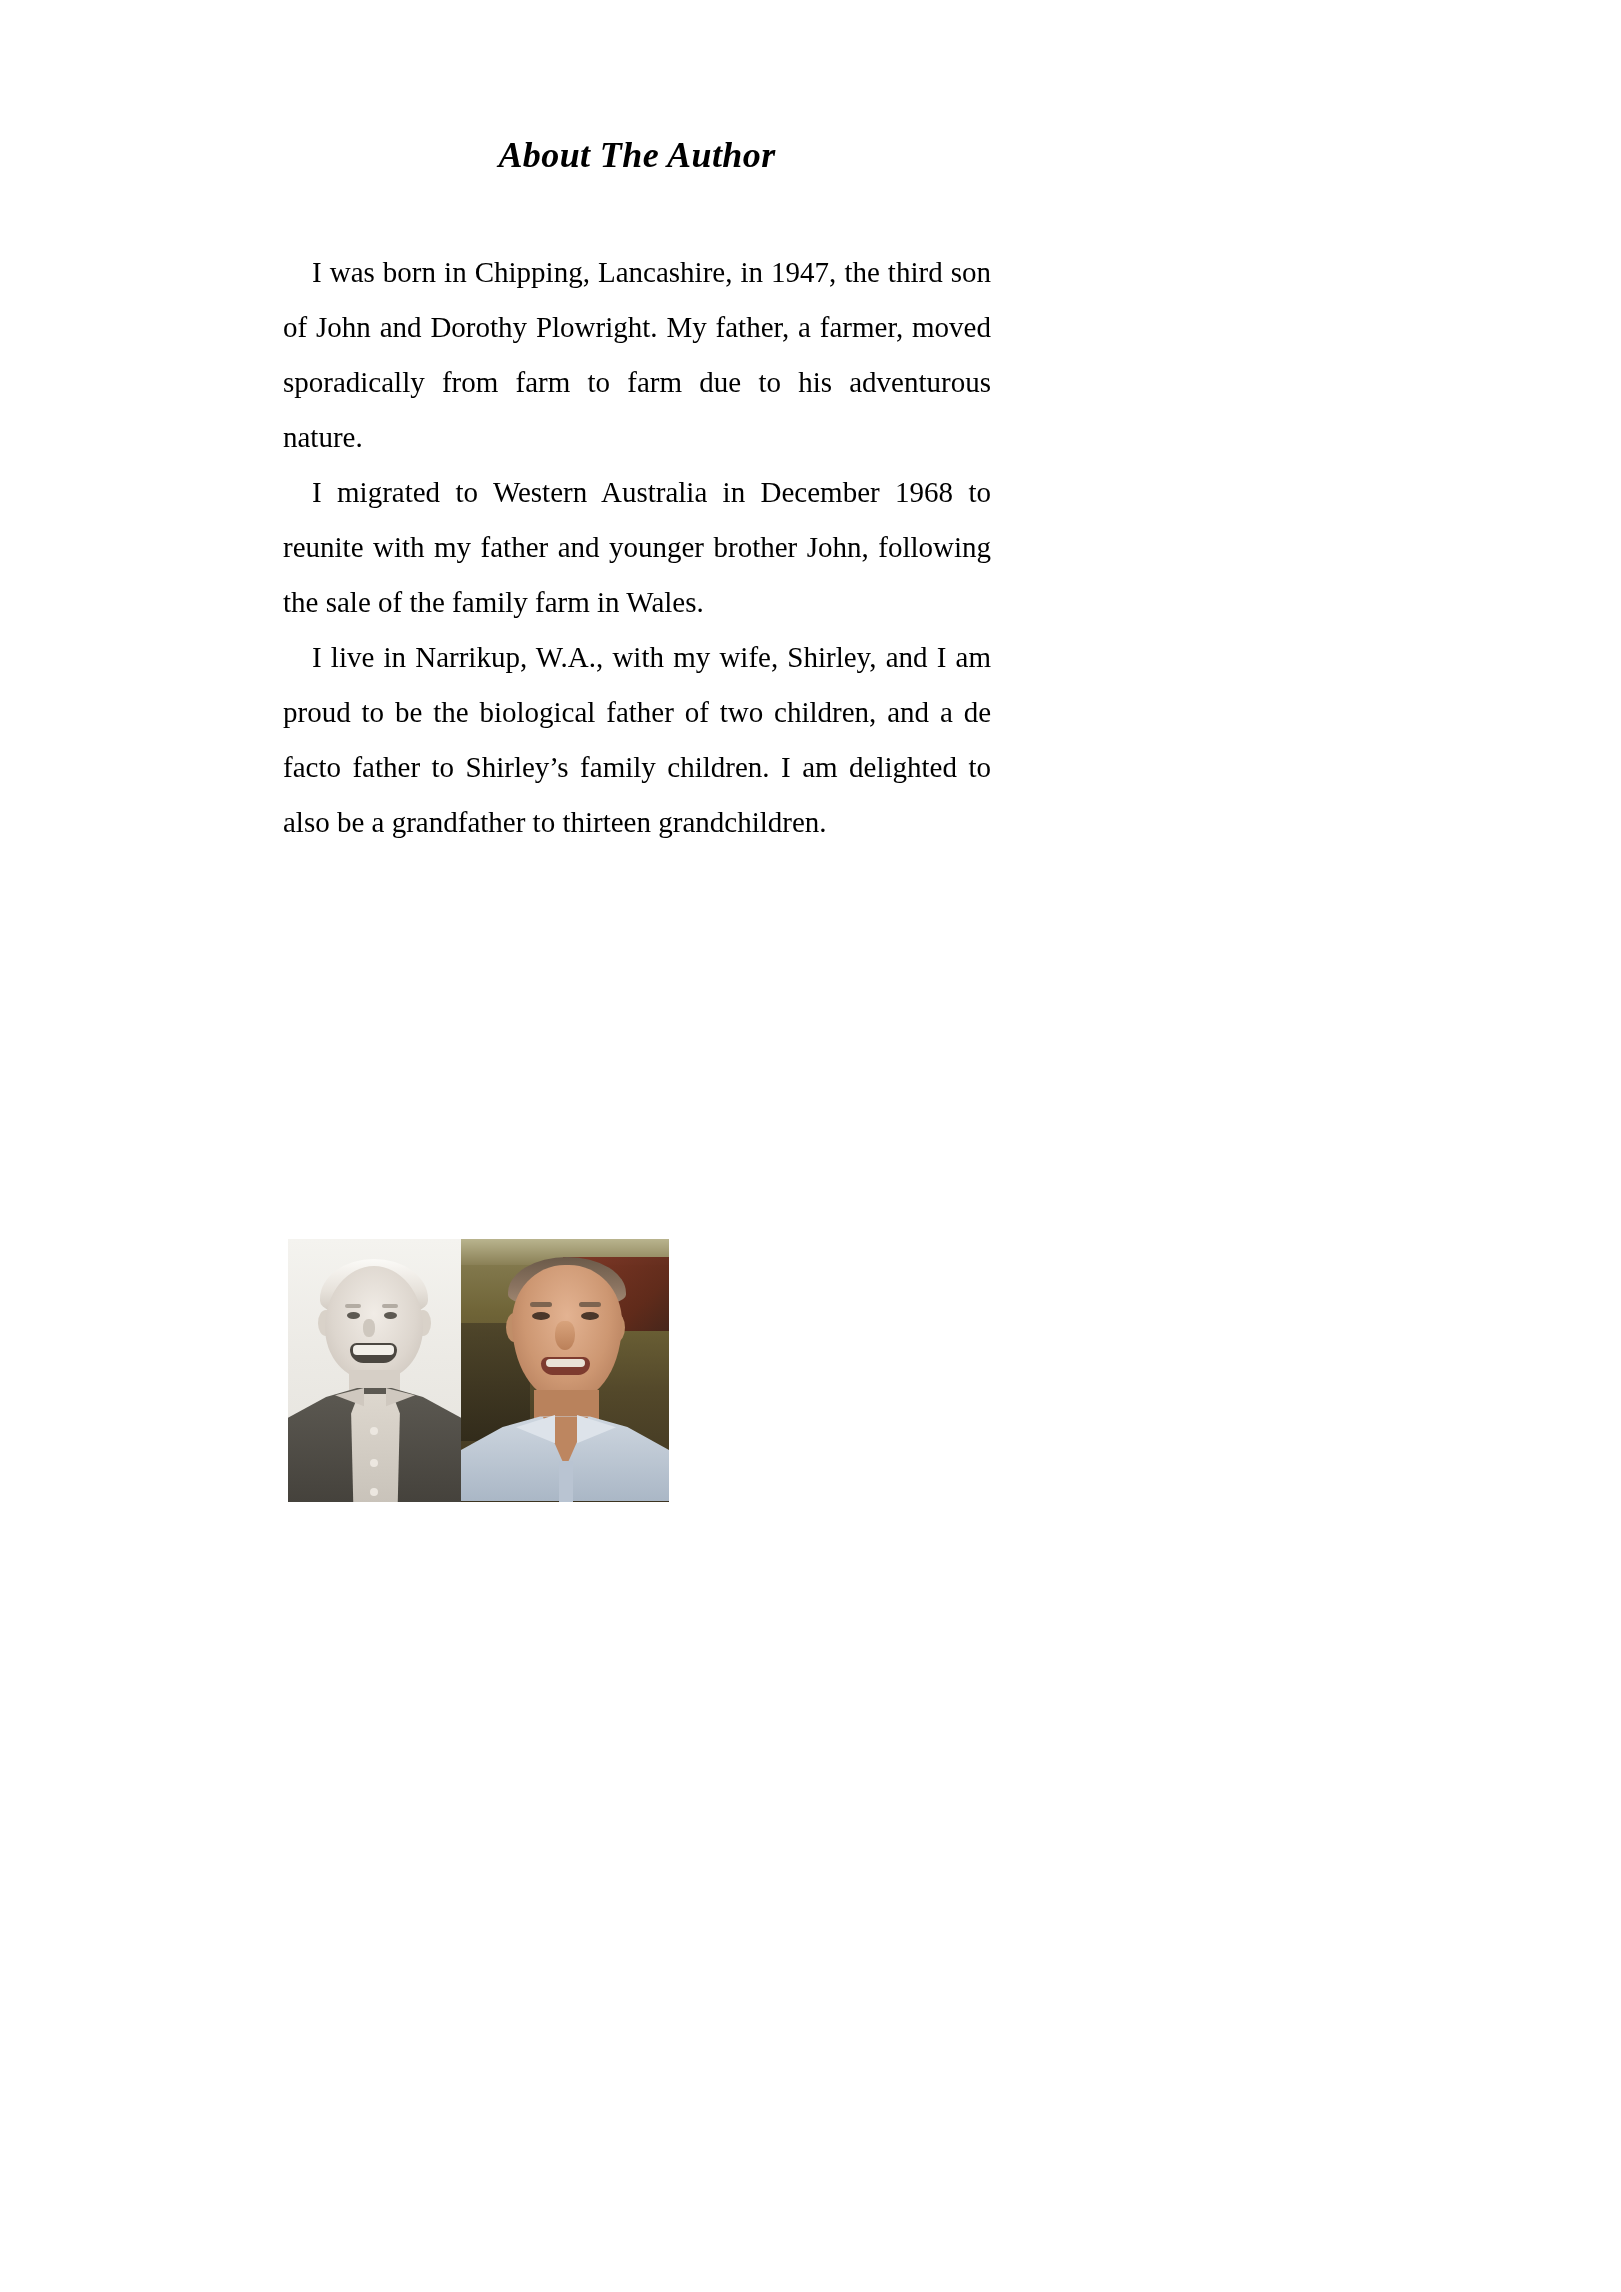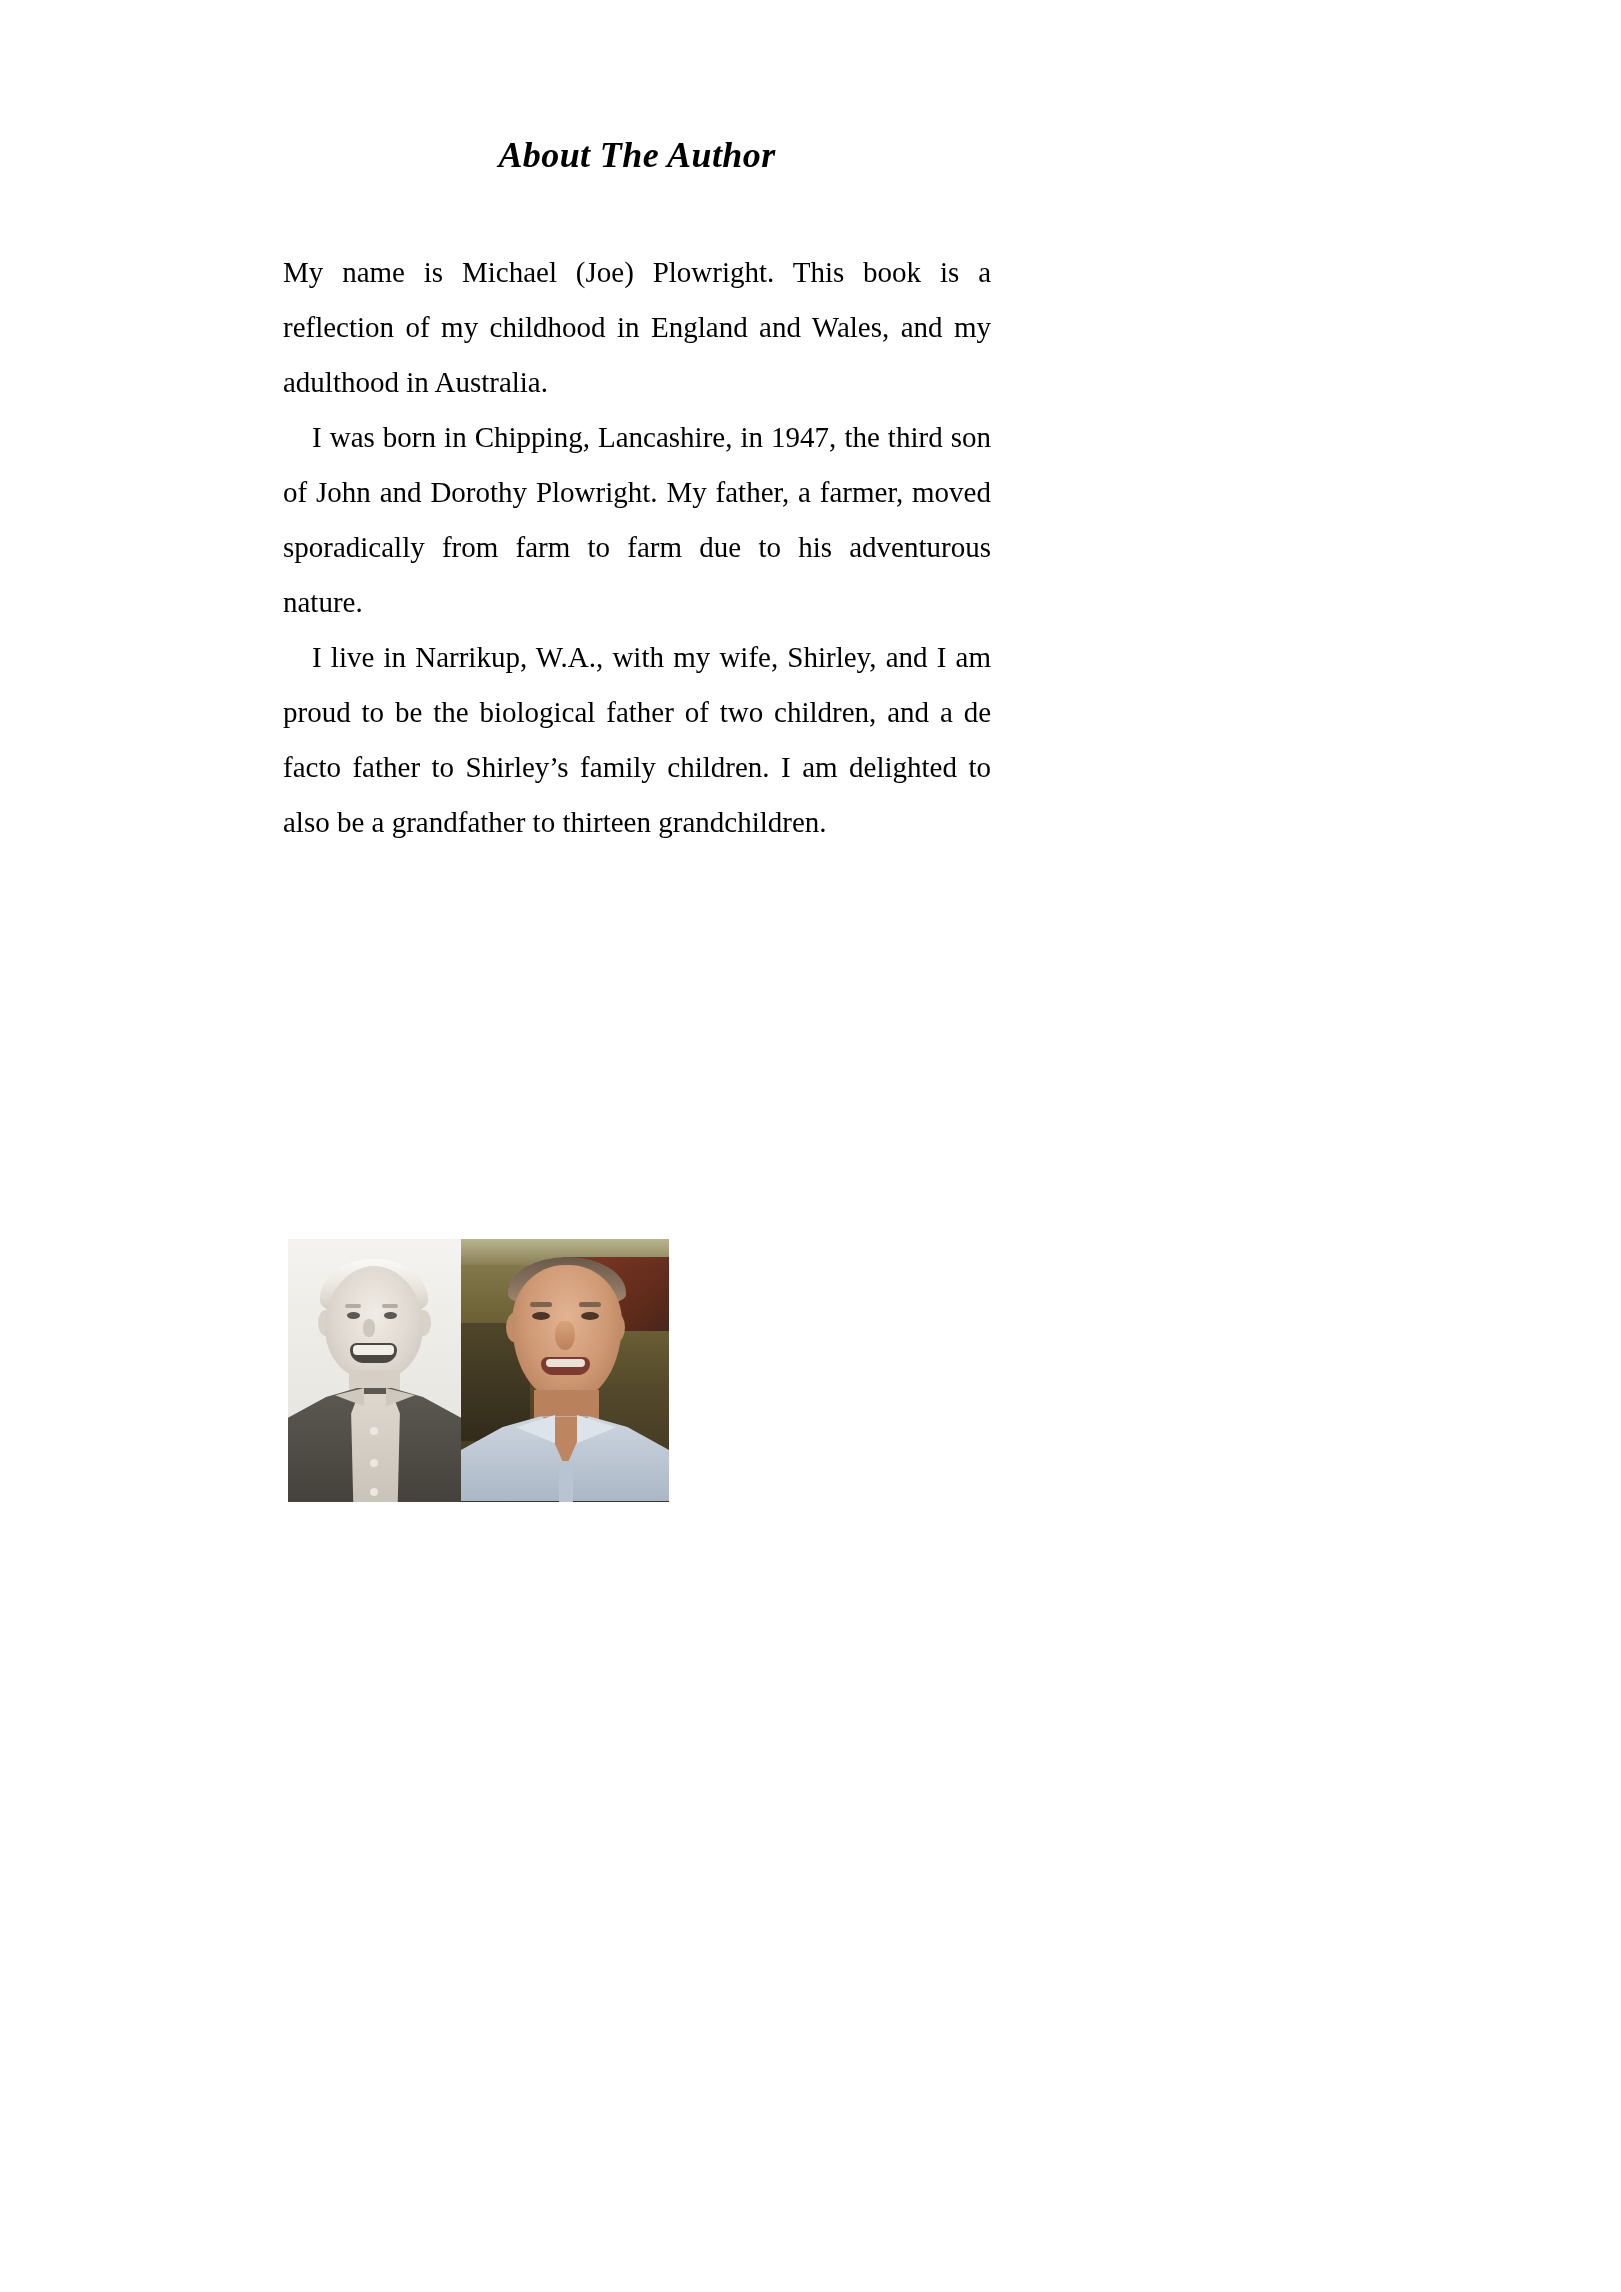--- a/index.html
+++ b/index.html
@@ -372,22 +372,22 @@
   }
 </style>
 </head>
 <body>
 
 <div class="page">
 
   <div class="doc-title">About The Author</div>
 
   <div class="body-col">
-    <p class="para">My name is Michael (Joe) Plowright. This book is a reflection of my childhood in England and Wales, and my adulthood in Australia.</p>
     <p class="para indent">I was born in Chipping, Lancashire, in 1947, the third son of John and Dorothy Plowright. My father, a farmer, moved sporadically from farm to farm due to his adventurous nature.</p>
+    <p class="para indent">I migrated to Western Australia in December 1968 to reunite with my father and younger brother John, following the sale of the family farm in Wales.</p>
     <p class="para indent">I live in Narrikup, W.A., with my wife, Shirley, and I am proud to be the biological father of two children, and a de facto father to Shirley’s family children. I am delighted to also be a grandfather to thirteen grandchildren.</p>
     <div class="gap-block"></div>
   </div>
 
   <div class="photo-row">
 
     <div class="photo photo-bw">
       <div class="bw-bg"></div>
       <div class="bw-hair"></div>
       <div class="bw-ear-l"></div>

